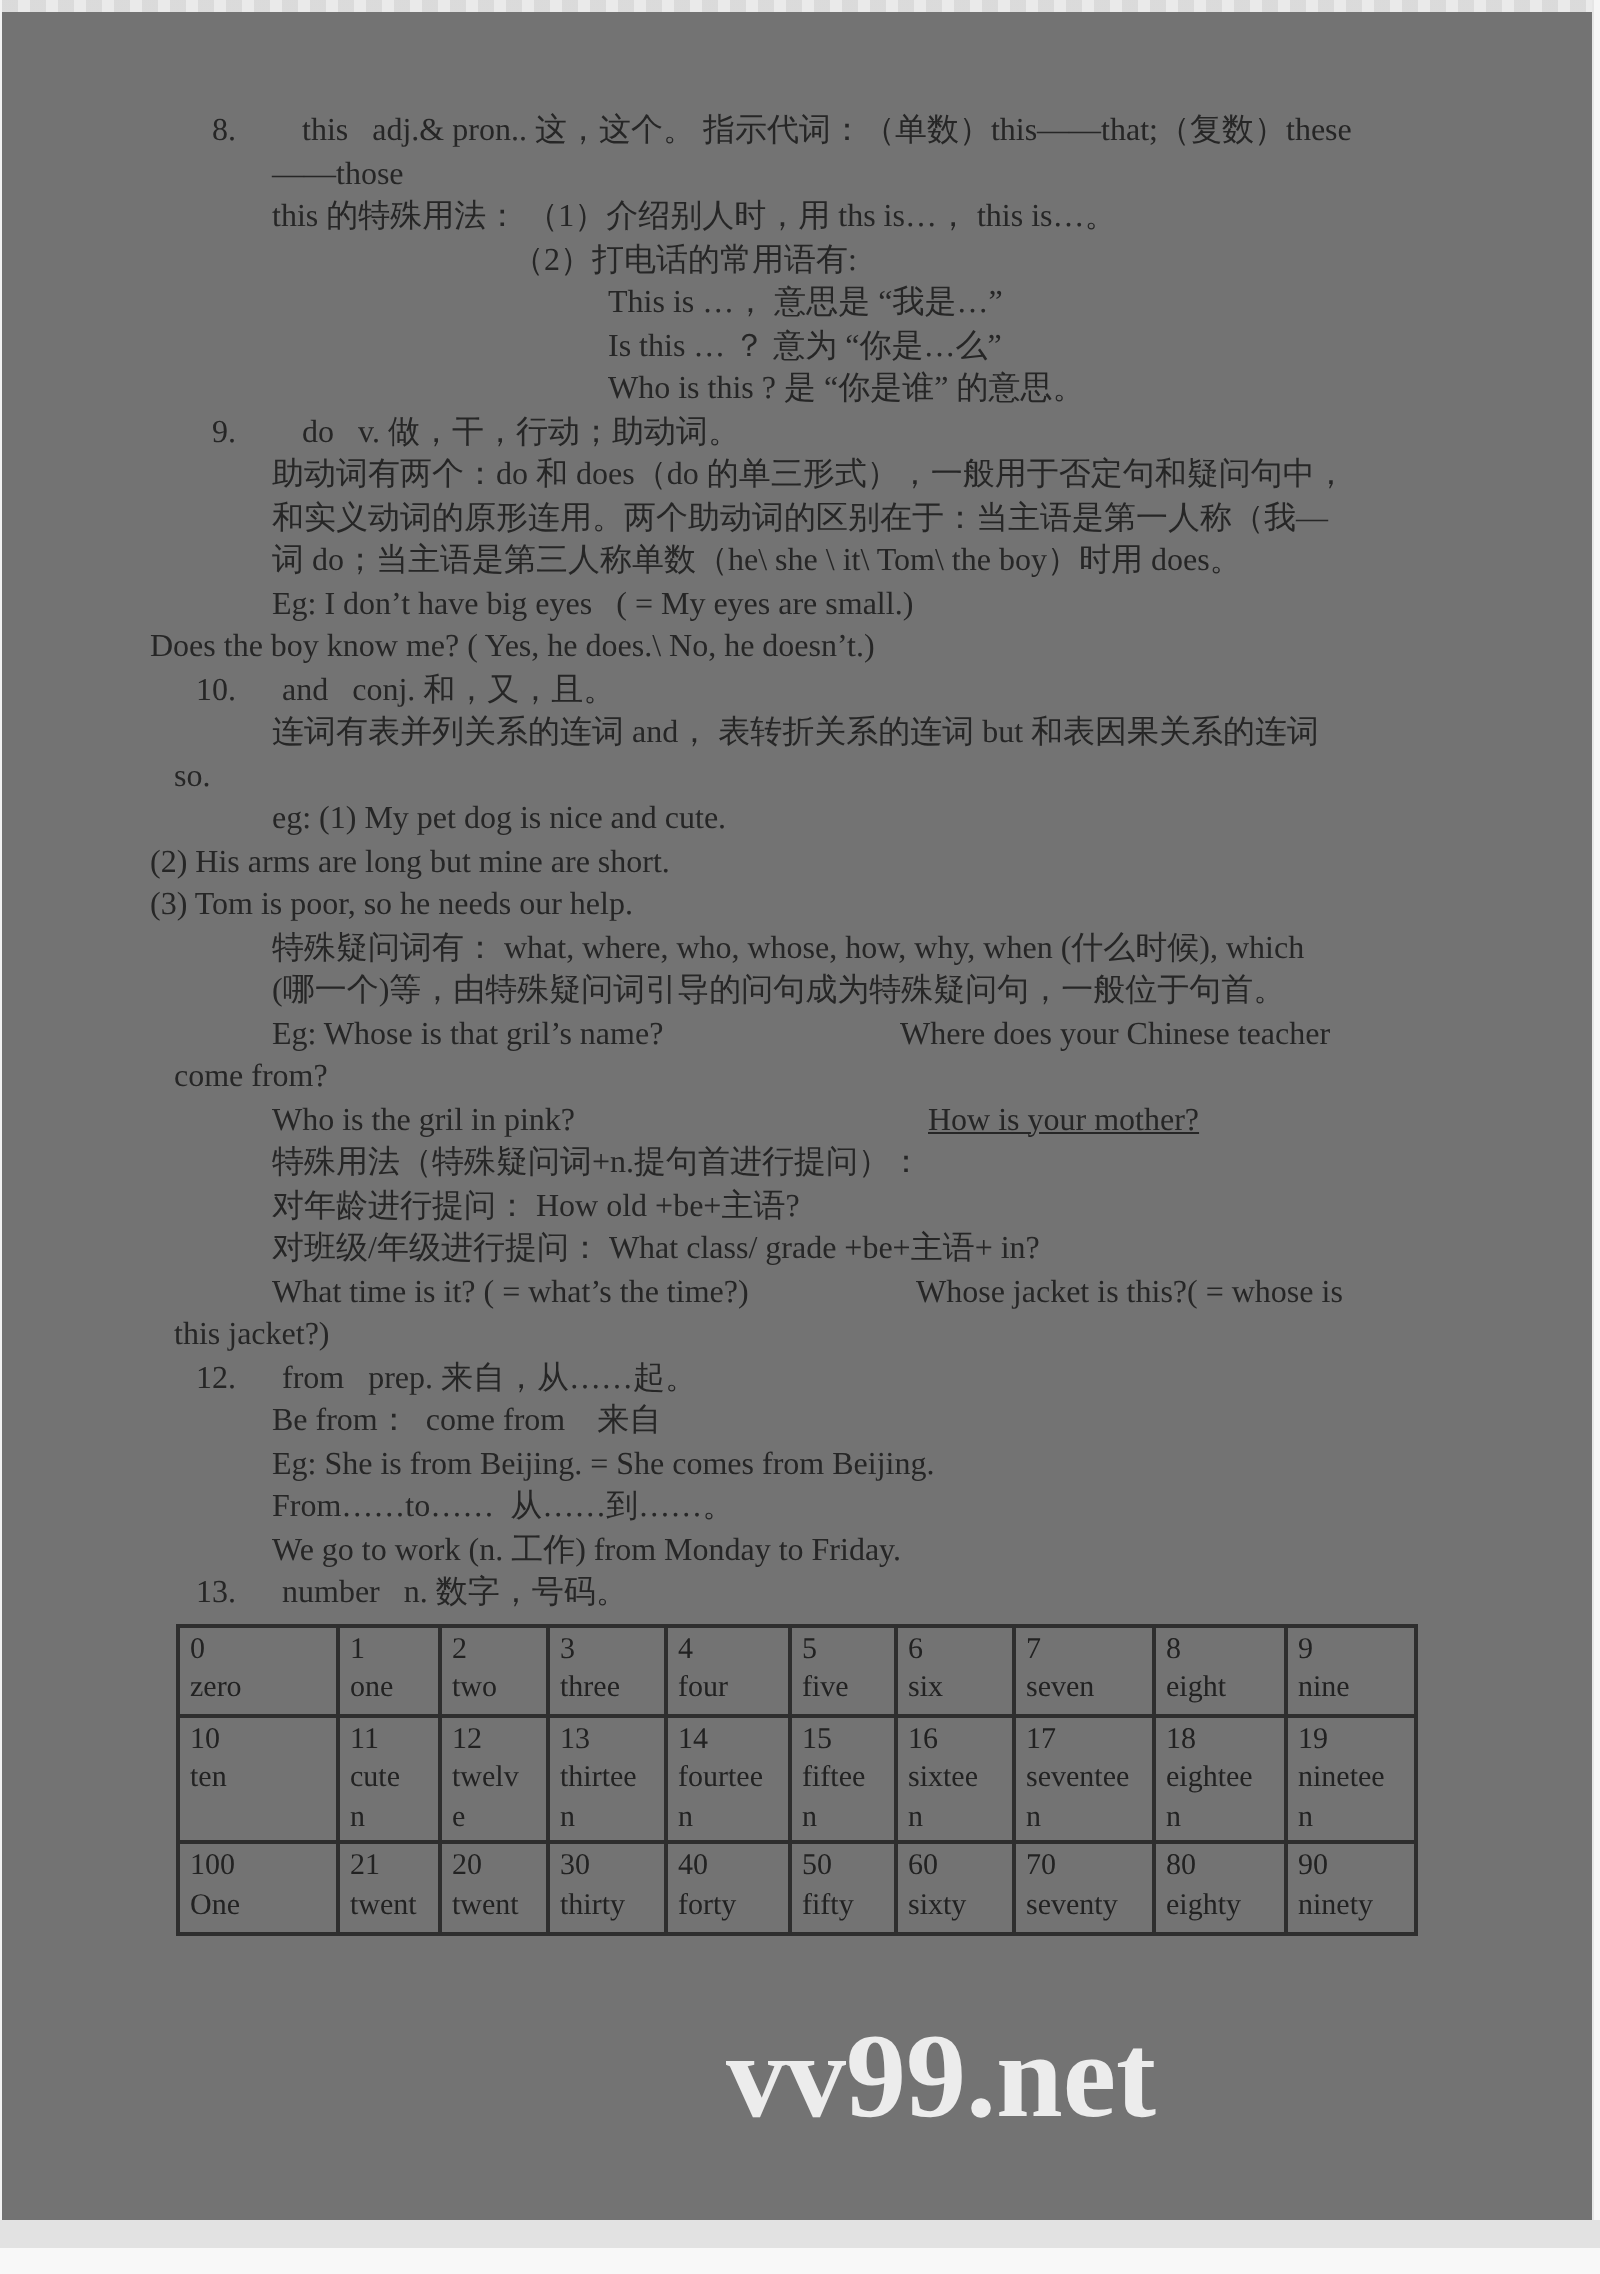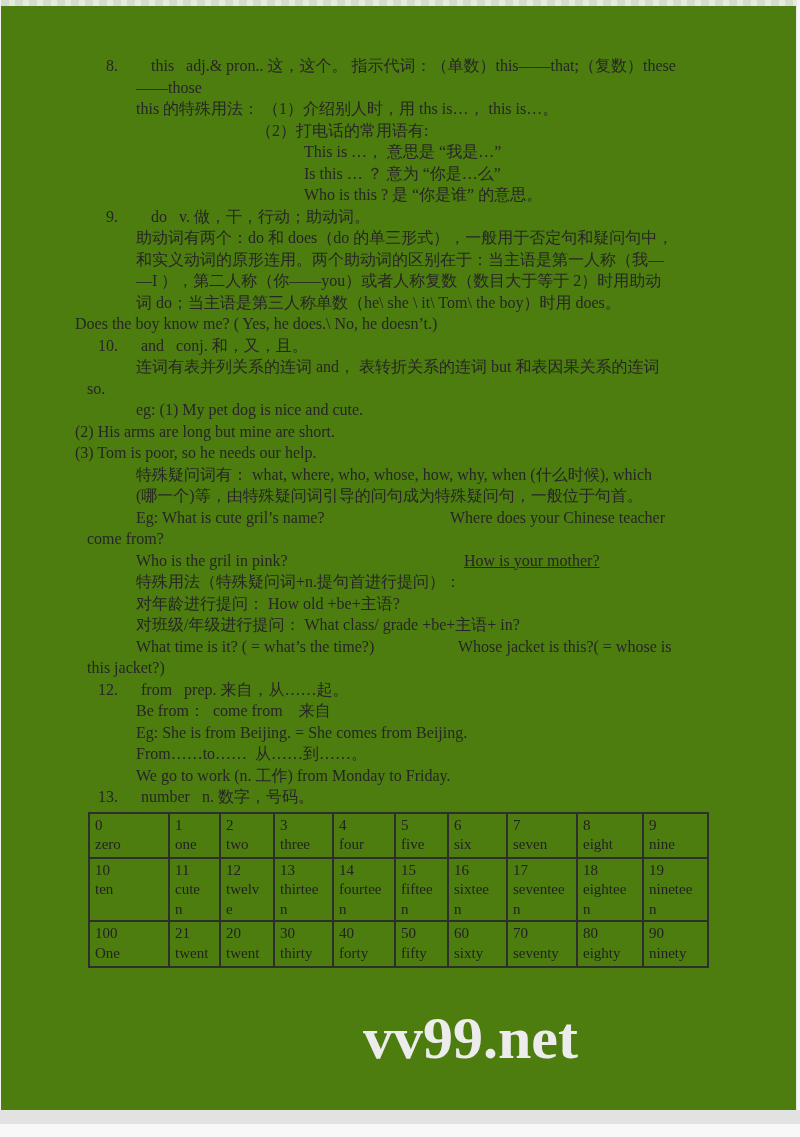--- a/index.html
+++ b/index.html
@@ -1,21 +1,21 @@
 <!DOCTYPE html>
 <html><head>
 <meta charset="utf-8">
 <style>
   * { margin:0; padding:0; box-sizing:border-box; }
   html,body { width:800px; height:1137px; overflow:hidden; background:#f6f6f6; }
   body { font-family:"Liberation Serif","DejaVu Serif",serif; color:#262626; position:relative; }
 
   .page {
     position:absolute; left:0; top:0; width:797px; height:1110px;
-    background:#4d7c0f;
+    background:#737373;
     border-right:1px solid #e6e6e6;
     border-left:1px solid #f3f3f3;
   }
   .perf {
     position:absolute; top:0; left:0; right:0; height:6px;
     background:repeating-linear-gradient(90deg,#ededed 0 8px,#ffffff 8px 14px);
     opacity:.85;
   }
   .page-gap {
     position:absolute; left:0; top:1110px; width:800px; height:14px;
@@ -90,32 +90,32 @@
         <div class="line ln"><span class="no g">8.</span><span>this   adj.&amp; pron.. 这，这个。 指示代词：（单数）this——that;（复数）these</span></div>
         <div class="line l2"><span>——those</span></div>
         <div class="line l2"><span>this 的特殊用法： （1）介绍别人时，用 ths is…， this is…。</span></div>
         <div class="line l4"><span>（2）打电话的常用语有:</span></div>
         <div class="line l5"><span>This is …， 意思是 “我是…”</span></div>
         <div class="line l5"><span>Is this … ？ 意为 “你是…么”</span></div>
         <div class="line l5"><span>Who is this ? 是 “你是谁” 的意思。</span></div>
         <div class="line ln"><span class="no g">9.</span><span>do   v. 做，干，行动；助动词。</span></div>
         <div class="line l2"><span>助动词有两个：do 和 does（do 的单三形式），一般用于否定句和疑问句中，</span></div>
         <div class="line l2"><span>和实义动词的原形连用。两个助动词的区别在于：当主语是第一人称（我—</span></div>
-        <div class="line l2"><span>—I ），第二人称（你——you）或者人称复数（数目大于等于 2）时用助动</span></div>
         <div class="line l2"><span>词 do；当主语是第三人称单数（he\ she \ it\ Tom\ the boy）时用 does。</span></div>
+        <div class="line l2"><span>Eg: I don’t have big eyes   ( = My eyes are small.)</span></div>
         <div class="line l3"><span>Does the boy know me? ( Yes, he does.\ No, he doesn’t.)</span></div>
         <div class="line ln"><span class="no">10.</span><span>and   conj. 和，又，且。</span></div>
         <div class="line l2"><span>连词有表并列关系的连词 and， 表转折关系的连词 but 和表因果关系的连词</span></div>
         <div class="line l0"><span>so.</span></div>
         <div class="line l2"><span>eg: (1) My pet dog is nice and cute.</span></div>
         <div class="line l3"><span>(2) His arms are long but mine are short.</span></div>
         <div class="line l3"><span>(3) Tom is poor, so he needs our help.</span></div>
         <div class="line l2"><span>特殊疑问词有： what, where, who, whose, how, why, when (什么时候), which</span></div>
         <div class="line l2"><span>(哪一个)等，由特殊疑问词引导的问句成为特殊疑问句，一般位于句首。</span></div>
-        <div class="line l2"><span>Eg: What is cute gril’s name?</span><span class="col2" style="left: 314px;">Where does your Chinese teacher</span></div>
+        <div class="line l2"><span>Eg: Whose is that gril’s name?</span><span class="col2" style="left: 314px;">Where does your Chinese teacher</span></div>
         <div class="line l0"><span>come from?</span></div>
         <div class="line l2"><span>Who is the gril in pink?</span><span class="col2" style="left: 328px; text-decoration: underline;">How is your mother?</span></div>
         <div class="line l2"><span>特殊用法（特殊疑问词+n.提句首进行提问）：</span></div>
         <div class="line l2"><span>对年龄进行提问： How old +be+主语?</span></div>
         <div class="line l2"><span>对班级/年级进行提问： What class/ grade +be+主语+ in?</span></div>
         <div class="line l2"><span>What time is it? ( = what’s the time?)</span><span class="col2" style="left: 322px;">Whose jacket is this?( = whose is</span></div>
         <div class="line l0"><span>this jacket?)</span></div>
         <div class="line ln"><span class="no">12.</span><span>from   prep. 来自，从……起。</span></div>
         <div class="line l2"><span>Be from：  come from    来自</span></div>
         <div class="line l2"><span>Eg: She is from Beijing. = She comes from Beijing.</span></div>

